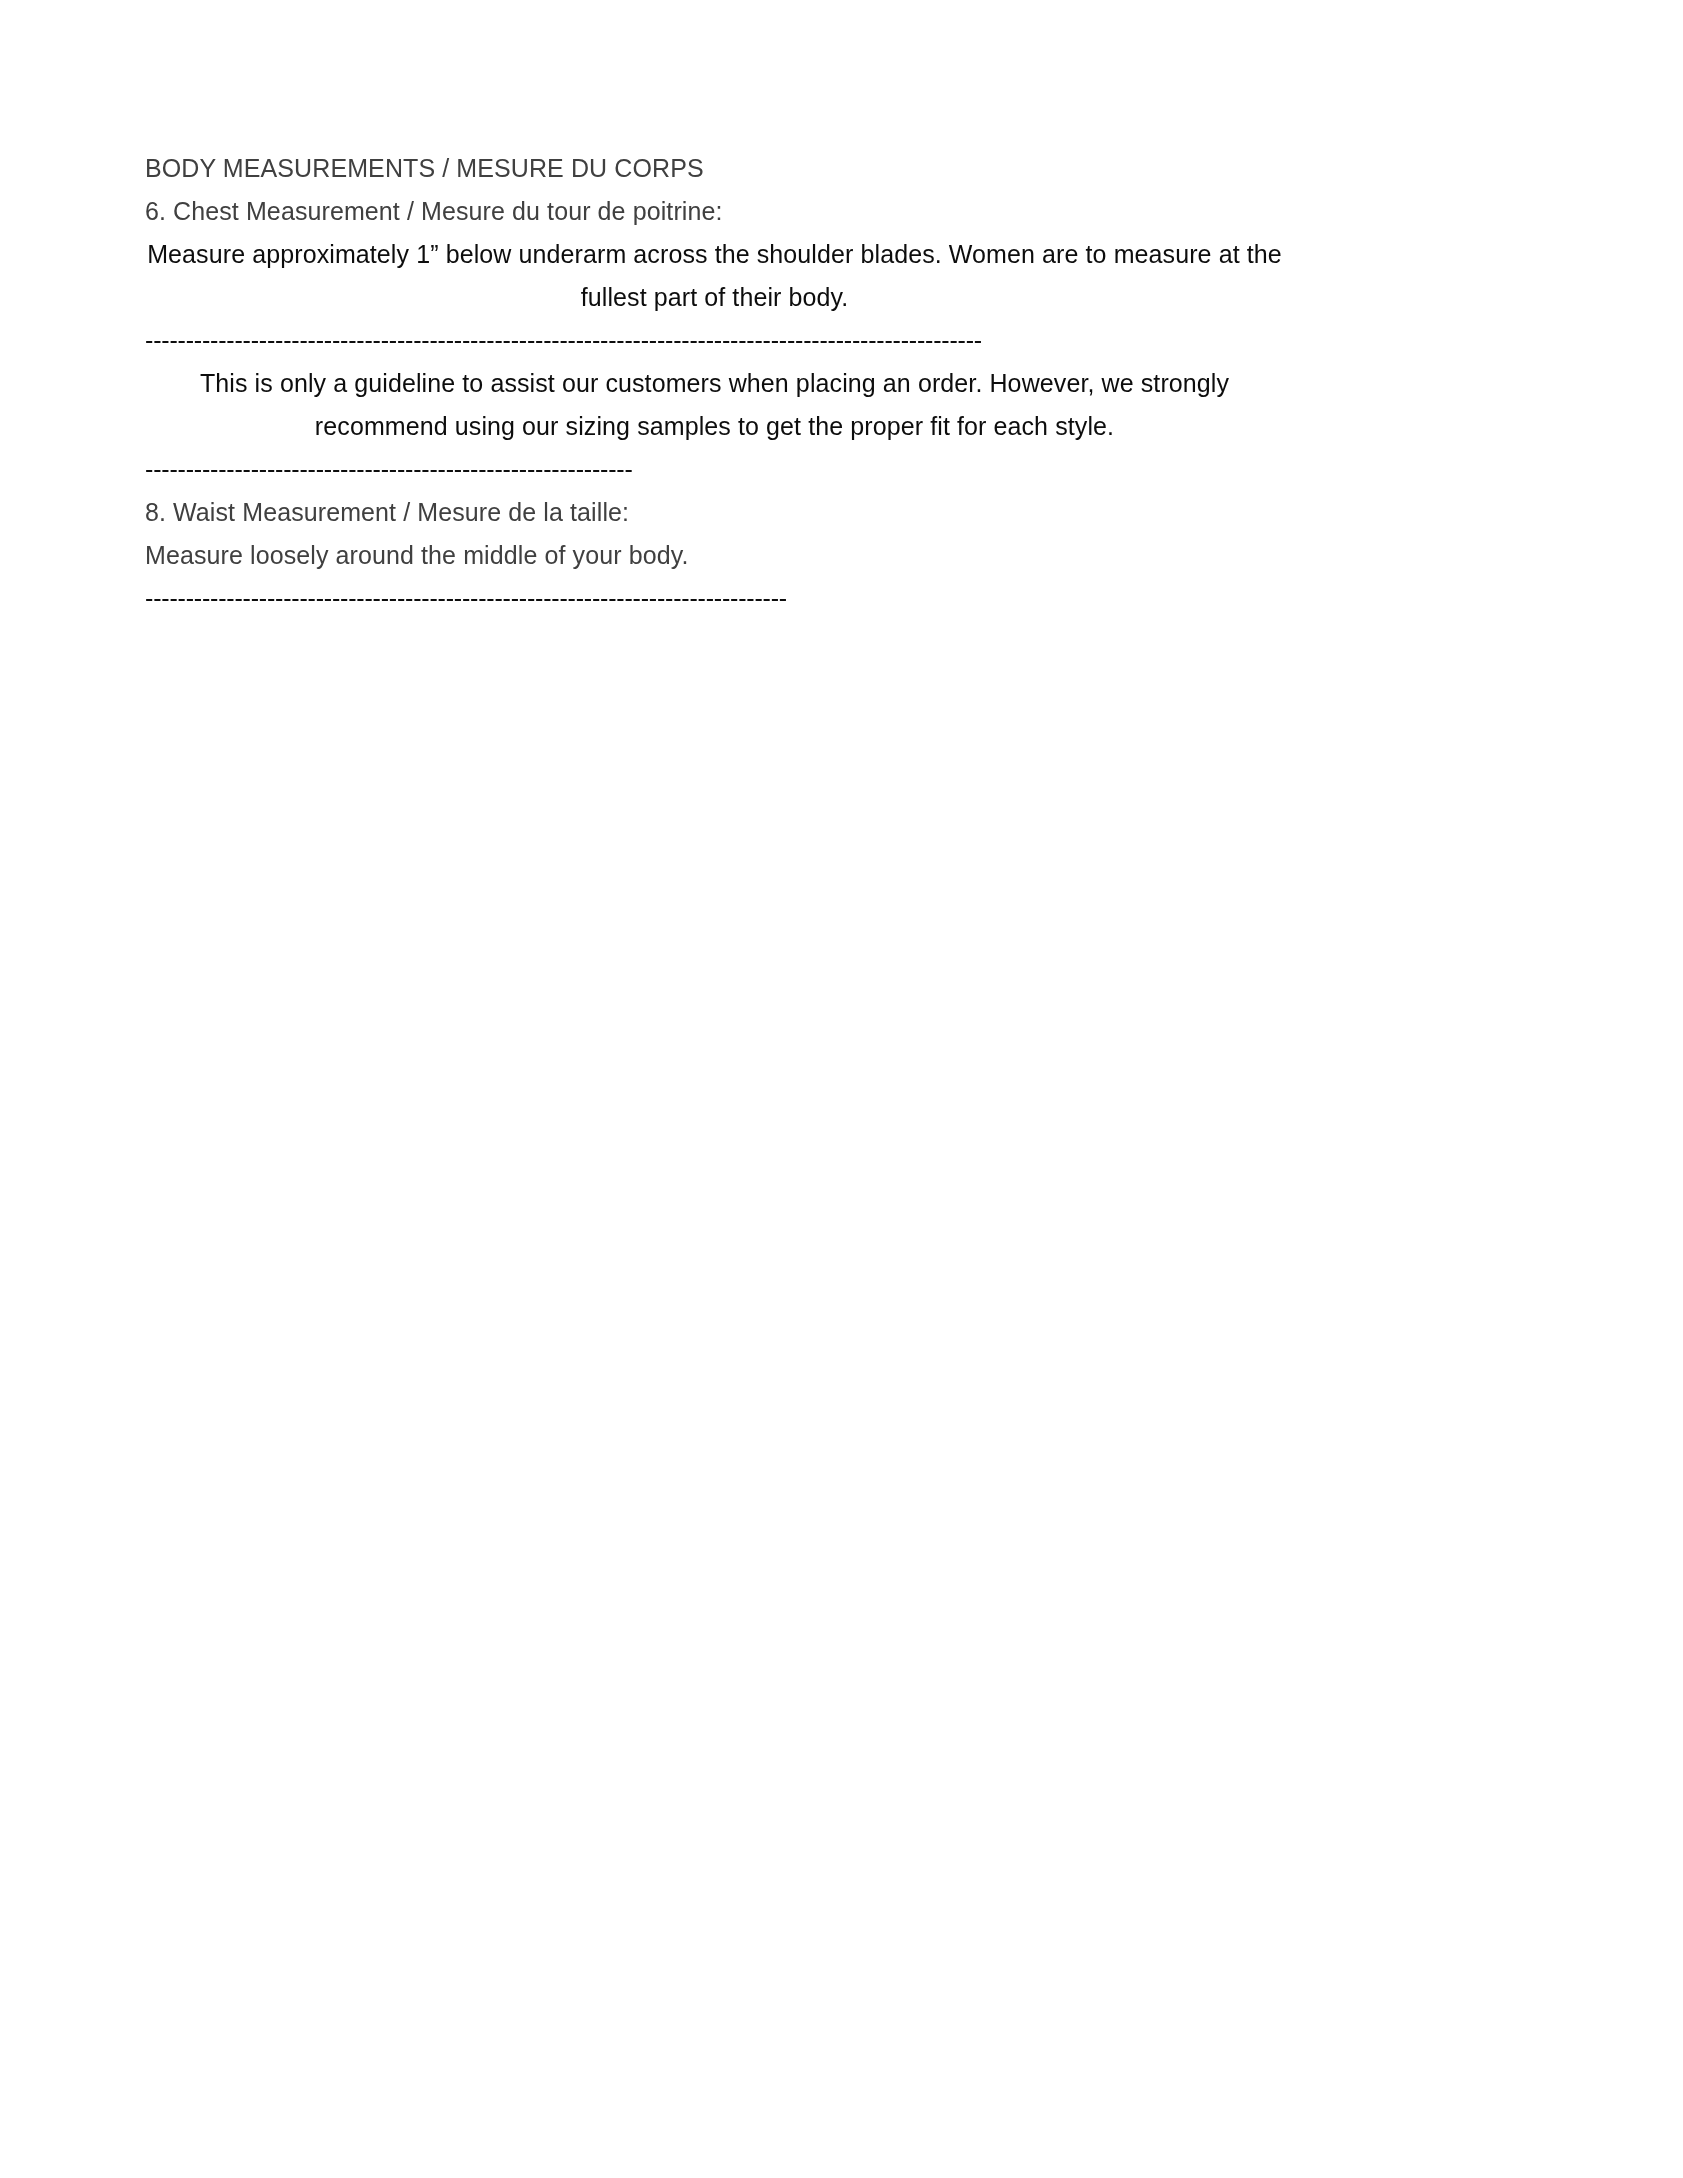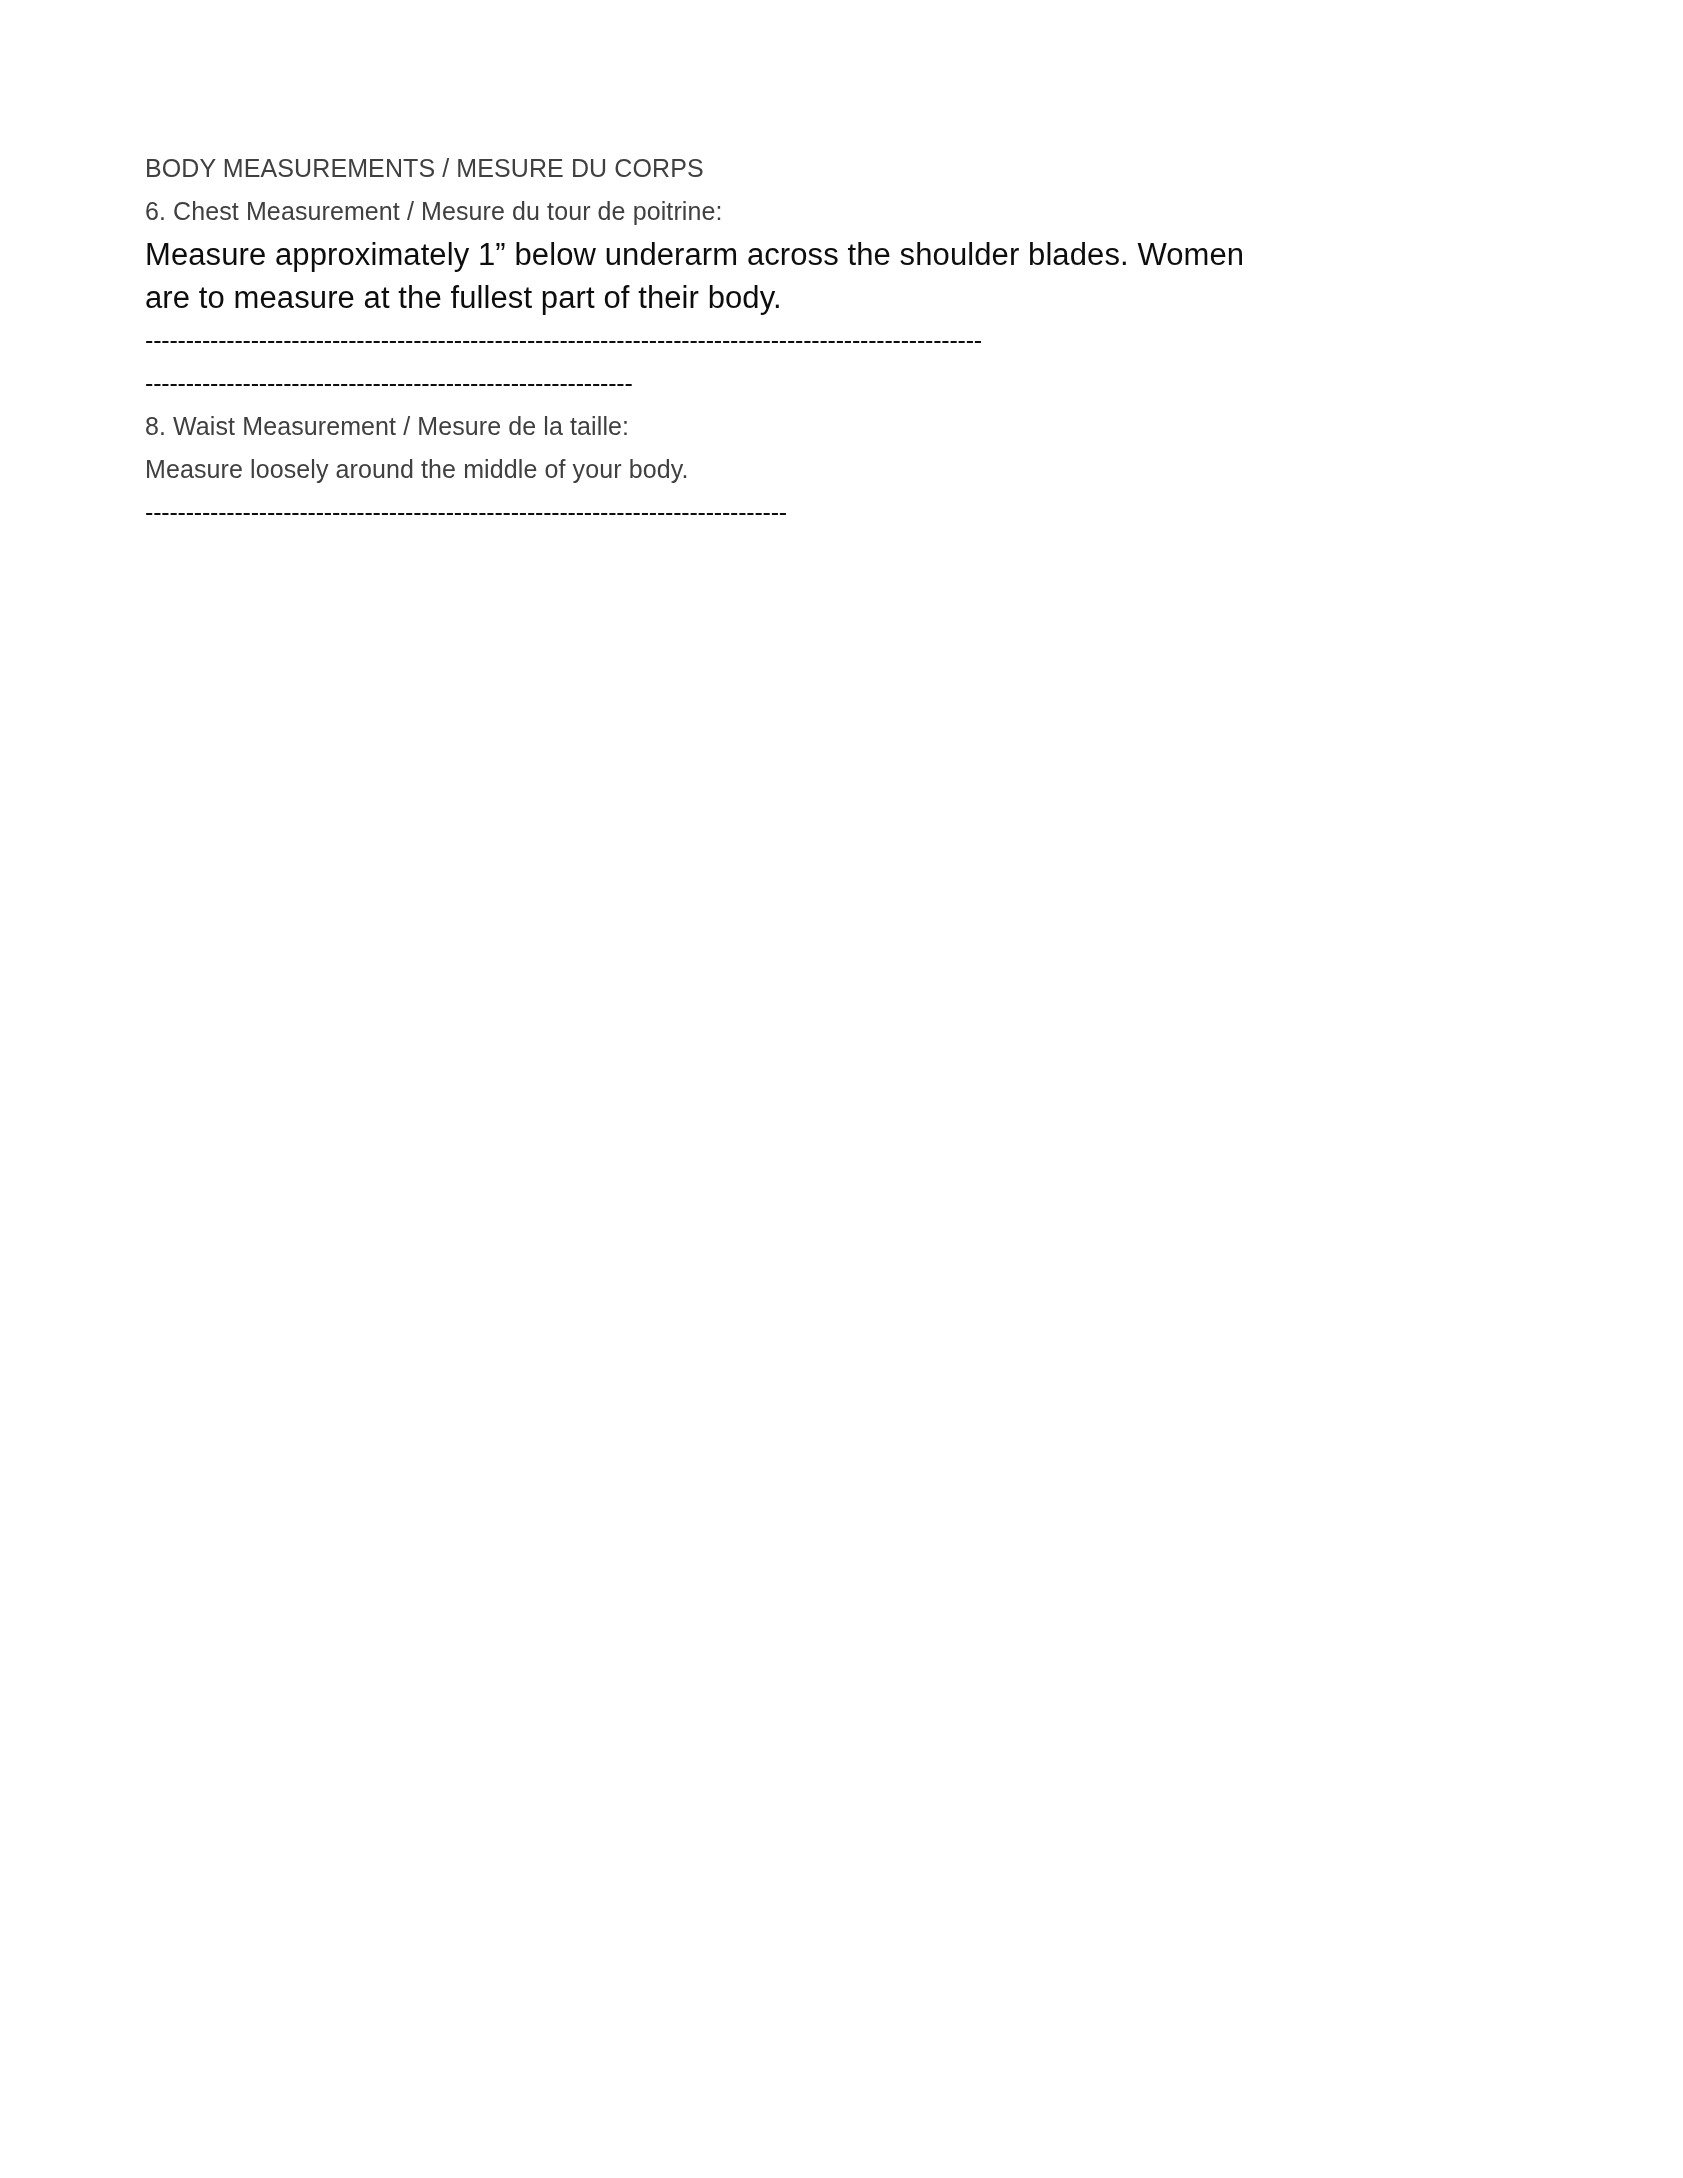--- a/index.html
+++ b/index.html
@@ -28,24 +28,25 @@
     width: 1287px;
   }
   .line {
     font-size: 25px;
     line-height: 43px;
     letter-spacing: 0.1px;
     white-space: pre-wrap;
     color: #404040;
   }
   .para {
-    font-size: 31px;
+    font-size: 25px;
     line-height: 43px;
     letter-spacing: 0.1px;
     color: #0d0d0d;
+    text-align: center;
   }
   .para-narrow {
     max-width: 1139px;
   }
   .rule {
     font-size: 25px;
     line-height: 43px;
     letter-spacing: -0.2px;
     color: #0d0d0d;
     white-space: nowrap;
@@ -59,20 +60,21 @@
   <div class="content">
 
     <div class="line">BODY MEASUREMENTS / MESURE DU CORPS</div>
 
     <div class="line">6. Chest Measurement / Mesure du tour de poitrine:</div>
 
     <div class="para para-narrow">Measure approximately 1” below underarm across the shoulder blades. Women are to measure at the fullest part of their body.</div>
 
     <div class="rule">-------------------------------------------------------------------------------------------------------</div>
 
+    <div class="para para-narrow">This is only a guideline to assist our customers when placing an order. However, we strongly recommend using our sizing samples to get the proper fit for each style.</div>
 
     <div class="rule">------------------------------------------------------------</div>
 
 
     <div class="line">8. Waist Measurement / Mesure de la taille:</div>
 
     <div class="line">Measure loosely around the middle of your body.</div>
 
     <div class="rule">-------------------------------------------------------------------------------</div>
 

